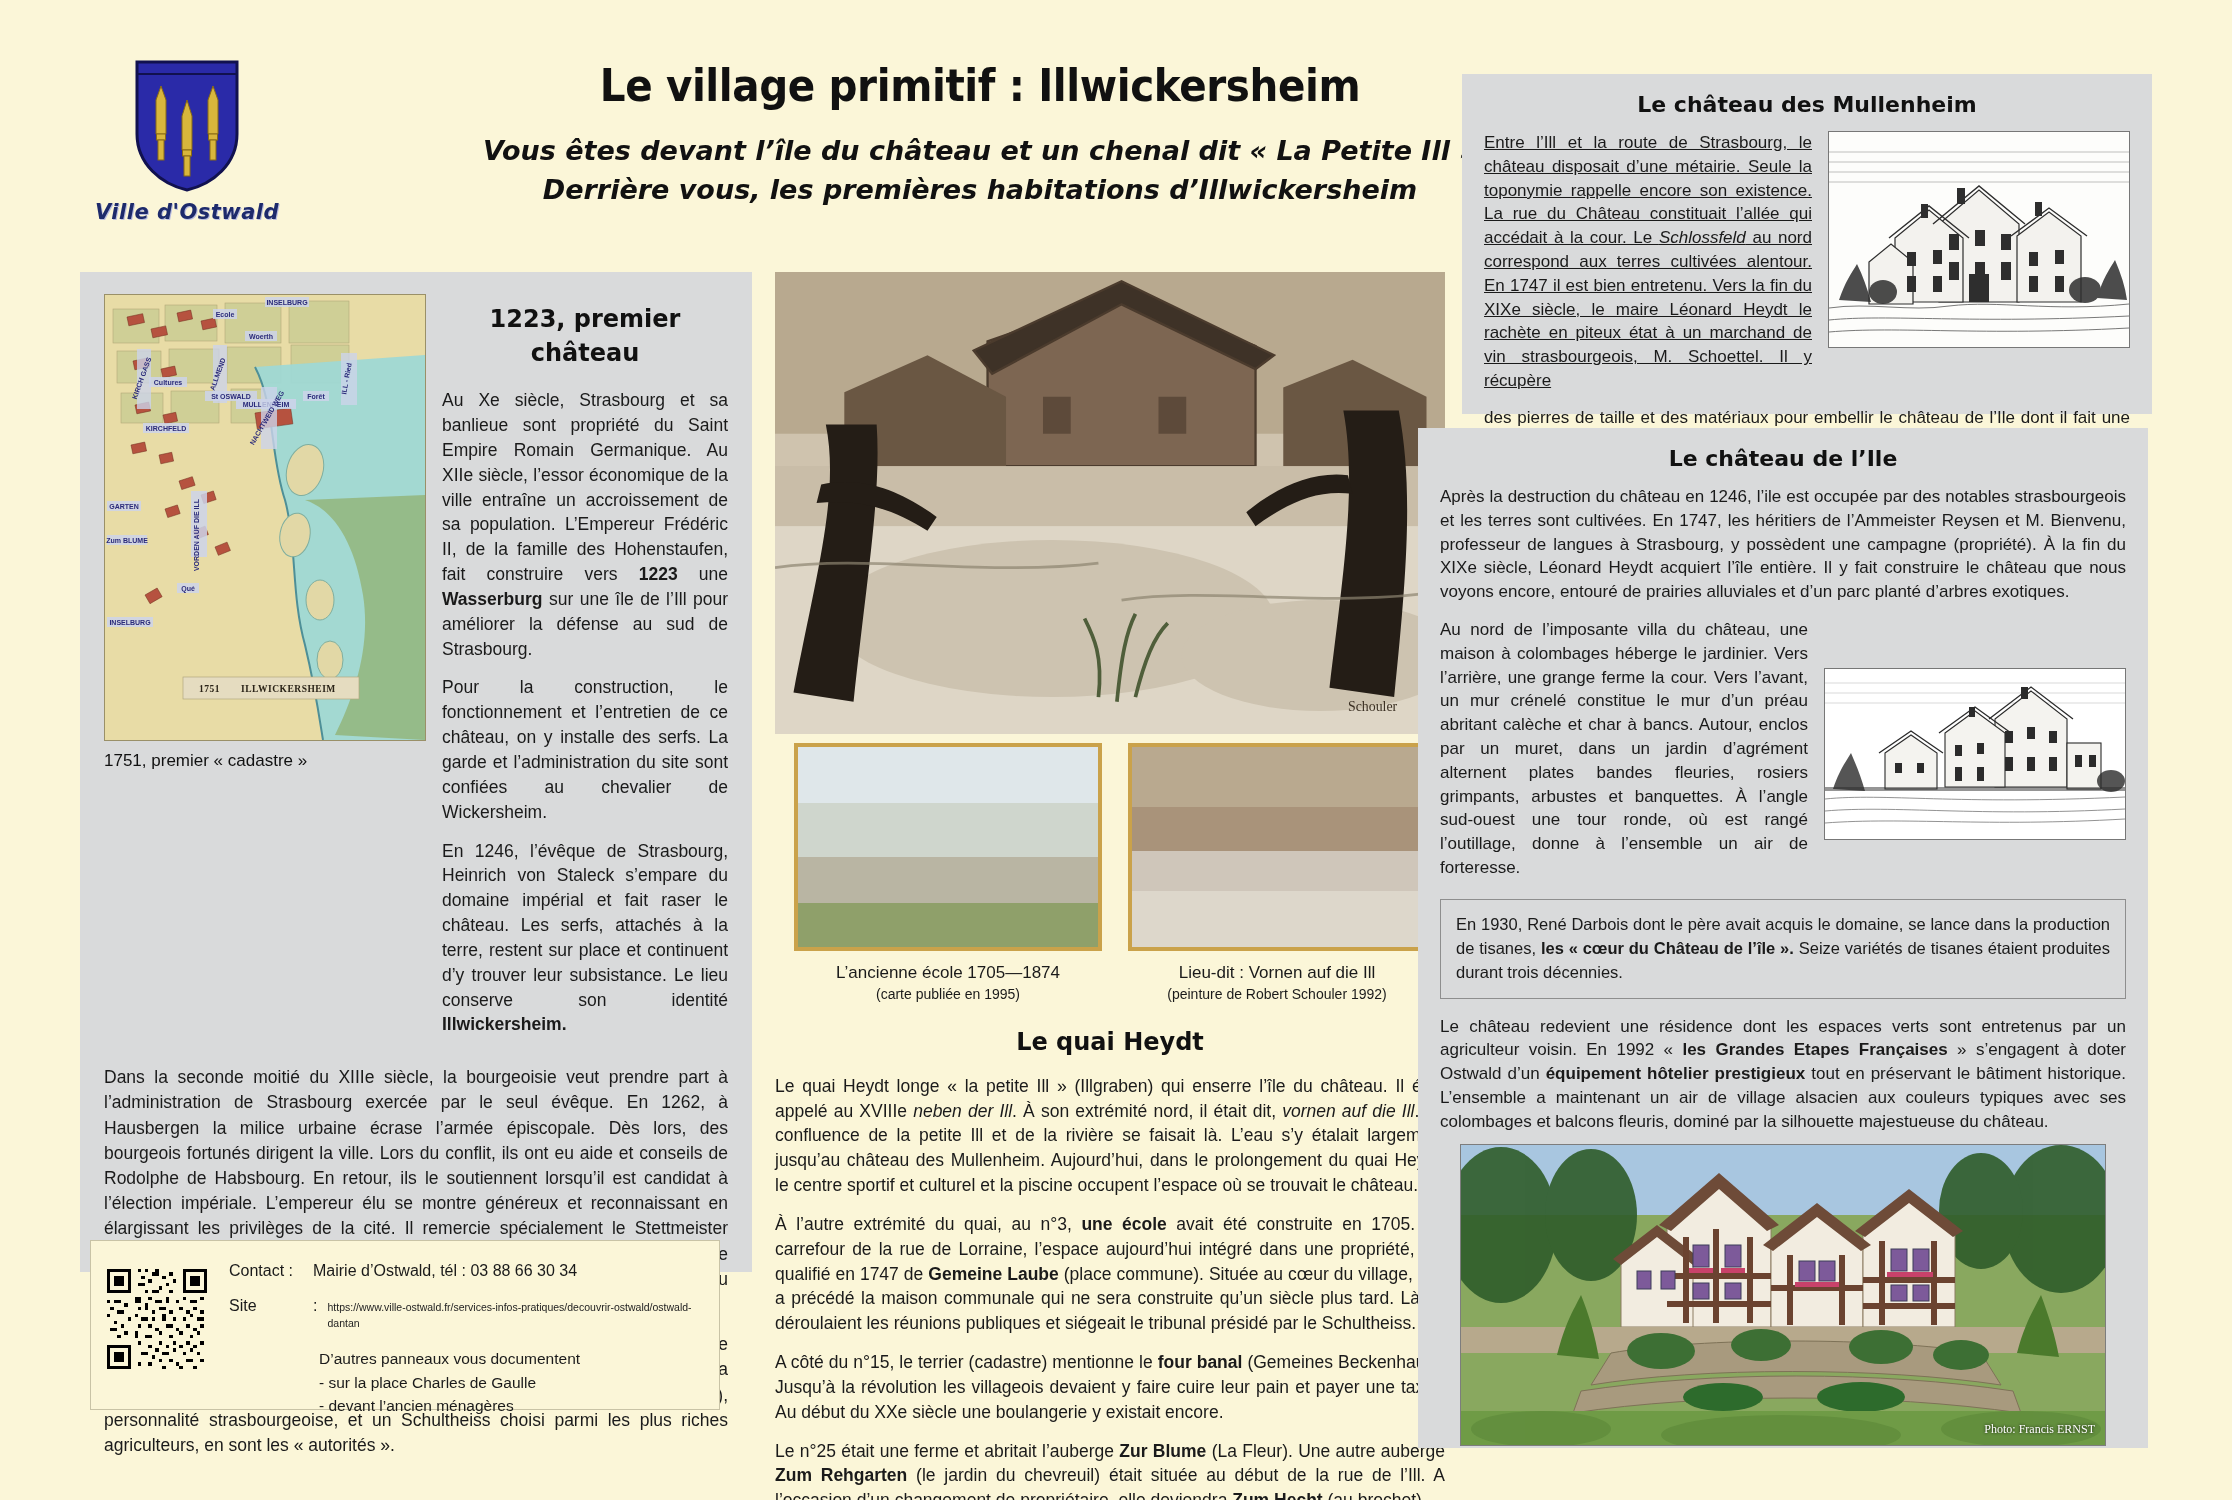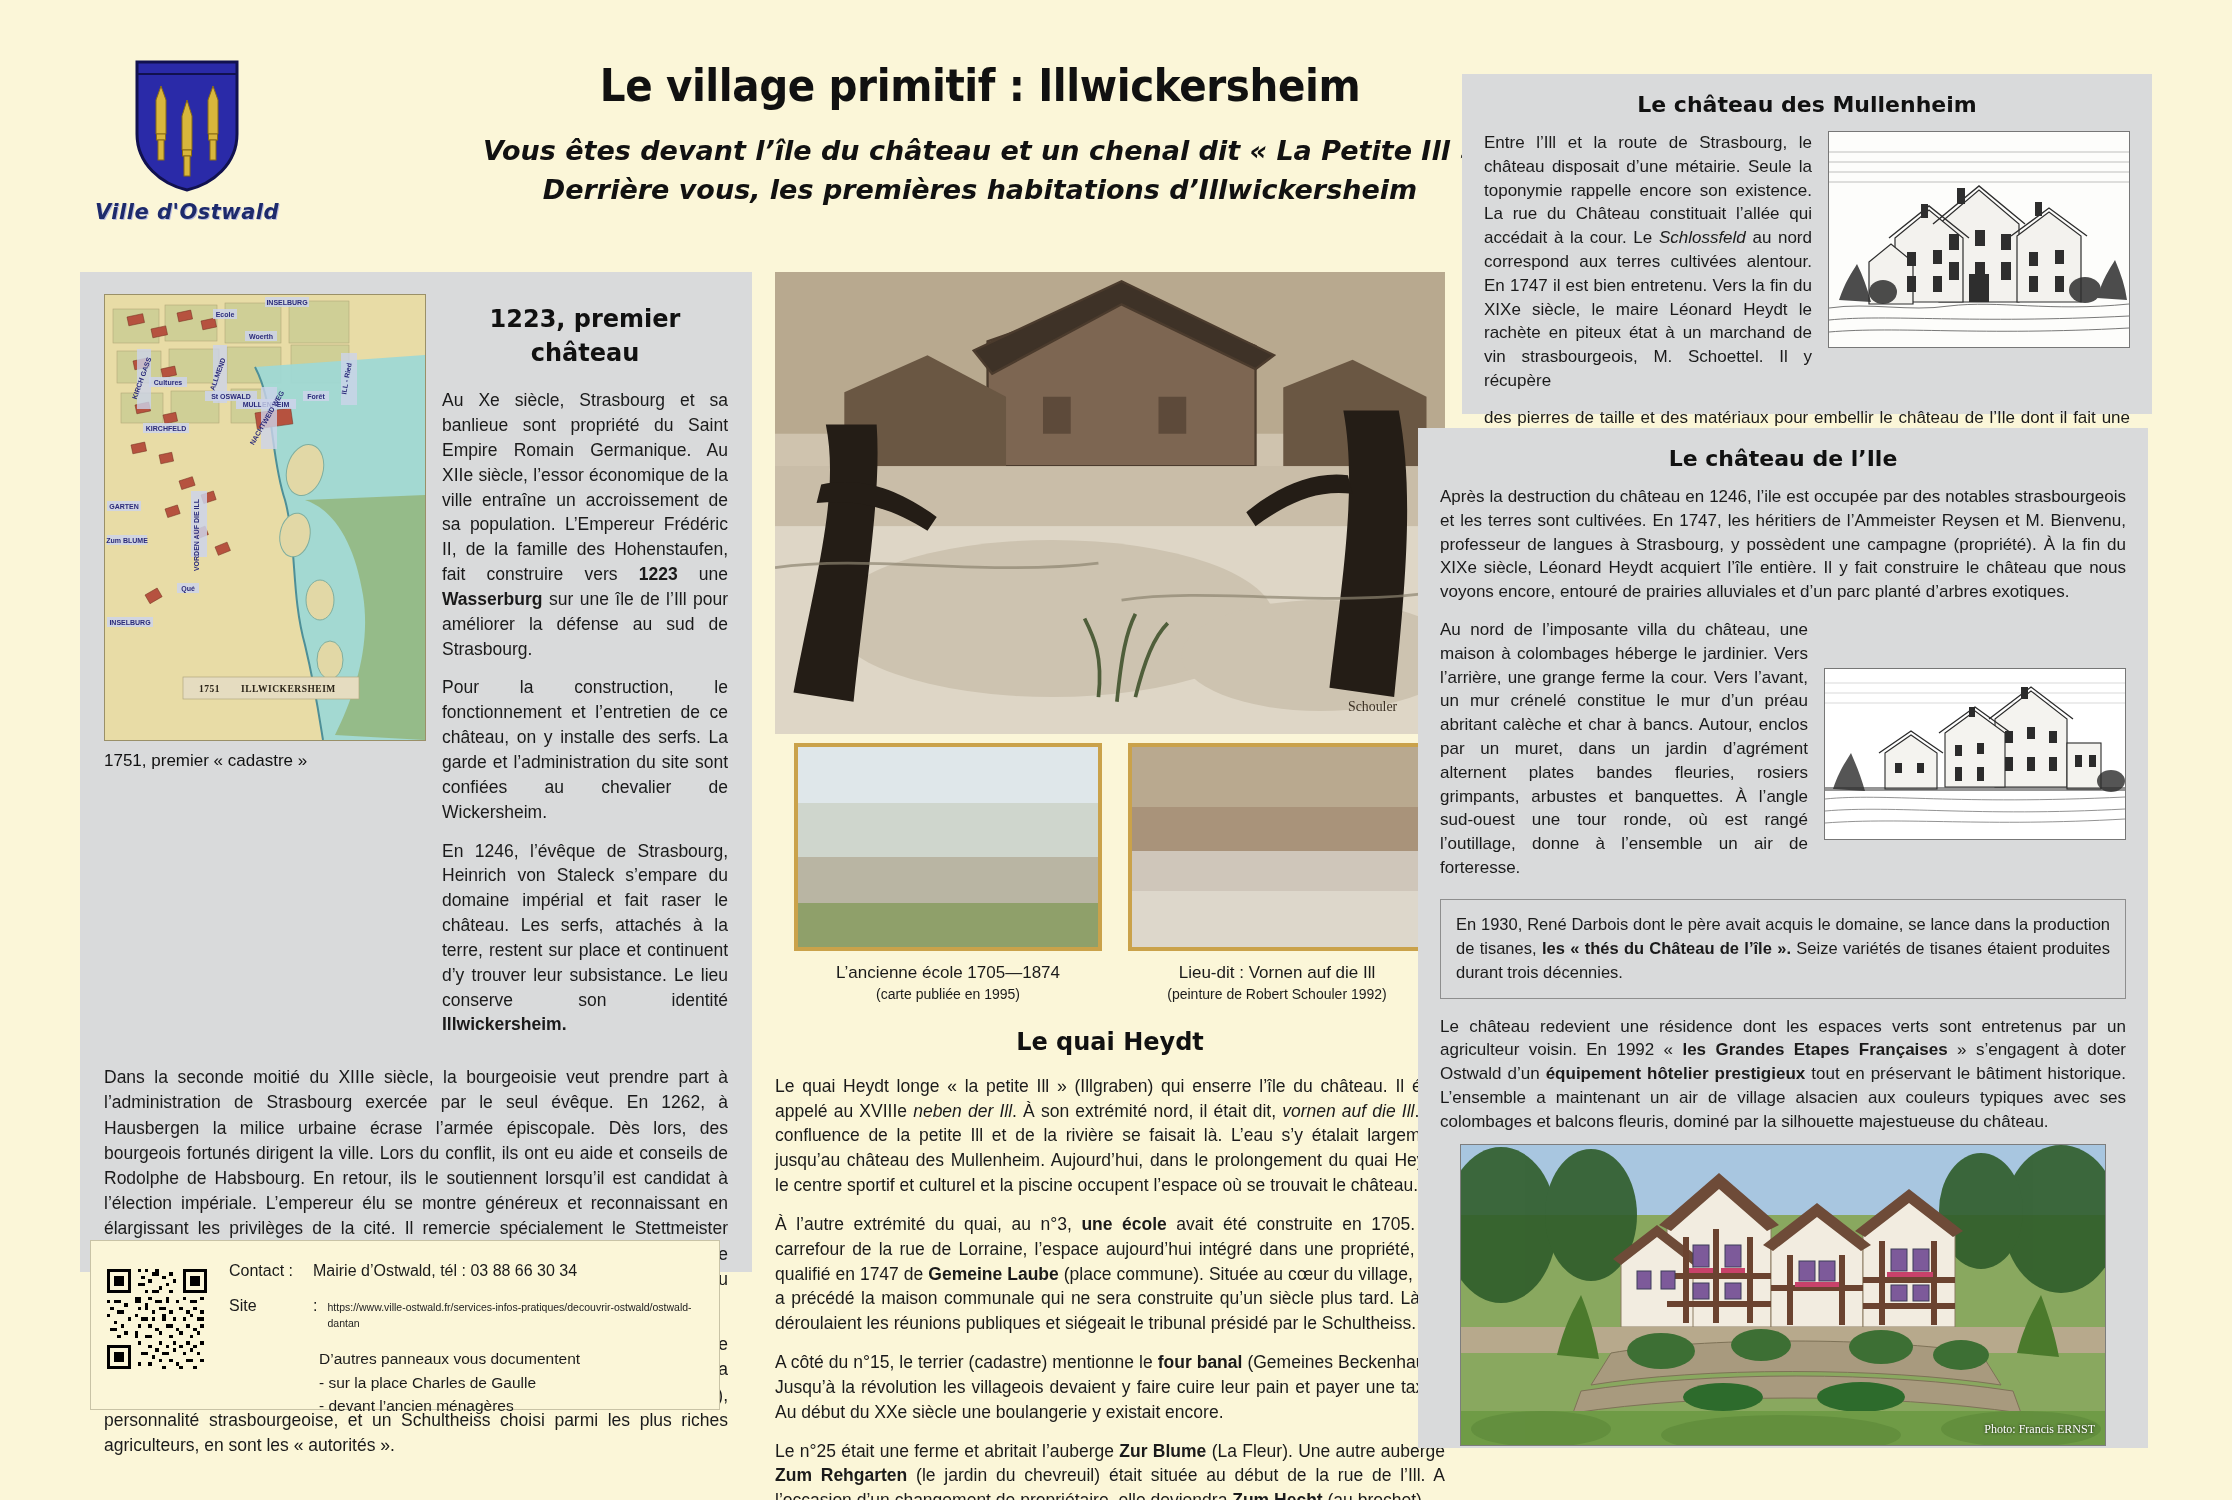--- a/index.html
+++ b/index.html
@@ -95,21 +95,21 @@
   #fig2 .frame{width:290px;height:200px;
     background:linear-gradient(#b9a98f 0 30%,#a9937a 30% 52%,#cfc6ba 52% 72%,#ddd7cb 72% 100%);}
 
   
   #col3a{left:1462px;top:74px;width:690px;height:340px;background:#d9dadb;}
   #col3b{left:1418px;top:428px;width:730px;height:1020px;background:#d9dadb;}
   .c3pad{padding:18px 22px;box-sizing:border-box;}
   .c3body{font-size:17px;line-height:1.40;text-align:justify;}
   .c3body p{margin:0 0 13px 0;}
   #mull-flow{display:flex;gap:16px;align-items:flex-start;}
-  #mull-text{flex:1;}
+  #mull-text{flex:1;text-decoration:underline;}
   #mull-eng{
     width:300px;height:215px;flex:0 0 300px;border:1px solid #777;
     background:linear-gradient(#fbfbf9 0 42%,#efeee9 42% 62%,#e2e1da 62% 100%);
     position:relative;overflow:hidden;
   }
   #ile-flow{display:flex;gap:16px;align-items:flex-start;}
   #ile-text{flex:1;}
   #ile-eng{
     width:300px;height:170px;flex:0 0 300px;border:1px solid #777;margin-top:50px;
     background:linear-gradient(#ffffff 0 45%,#f3f2ee 45% 70%,#e6e5de 70% 100%);
@@ -671,21 +671,21 @@
           </g>
           <g fill="#2b2b2b" opacity=".8">
             <path d="M8 120 C14 102 20 94 26 84 C32 98 36 108 40 122 Z"></path>
             <ellipse cx="286" cy="112" rx="14" ry="11"></ellipse>
           </g>
         </svg>
       </div>
     </div>
 
     <div id="darbois-box">
-      En 1930, René Darbois dont le père avait acquis le domaine, se lance dans la production de tisanes, <b>les « thés du Château de l’île ».</b> Seize variétés de tisanes étaient produites durant trois décennies.
+      En 1930, René Darbois dont le père avait acquis le domaine, se lance dans la production de tisanes, <b>les « cœur du Château de l’île ».</b> Seize variétés de tisanes étaient produites durant trois décennies.
     </div>
 
     <p class="c3body" style="margin:0 0 10px 0;">Le château redevient une résidence dont les espaces verts sont entretenus par un agriculteur voisin. En 1992 « <b>les Grandes Etapes Françaises</b> » s’engagent à doter Ostwald d’un <b>équipement hôtelier prestigieux</b> tout en préservant le bâtiment historique. L’ensemble a maintenant un air de village alsacien aux couleurs typiques avec ses colombages et balcons fleuris, dominé par la silhouette majestueuse du château.</p>
 
     <div id="villa-photo">
       <svg class="engsvg" viewBox="0 0 644 300" preserveAspectRatio="none">
         <rect width="644" height="300" fill="#89a85f"></rect>
         <rect width="644" height="70" fill="#a8c6e0"></rect>
         <g fill="#2f5c2a" opacity=".9">
           <ellipse cx="40" cy="80" rx="56" ry="78"></ellipse>

